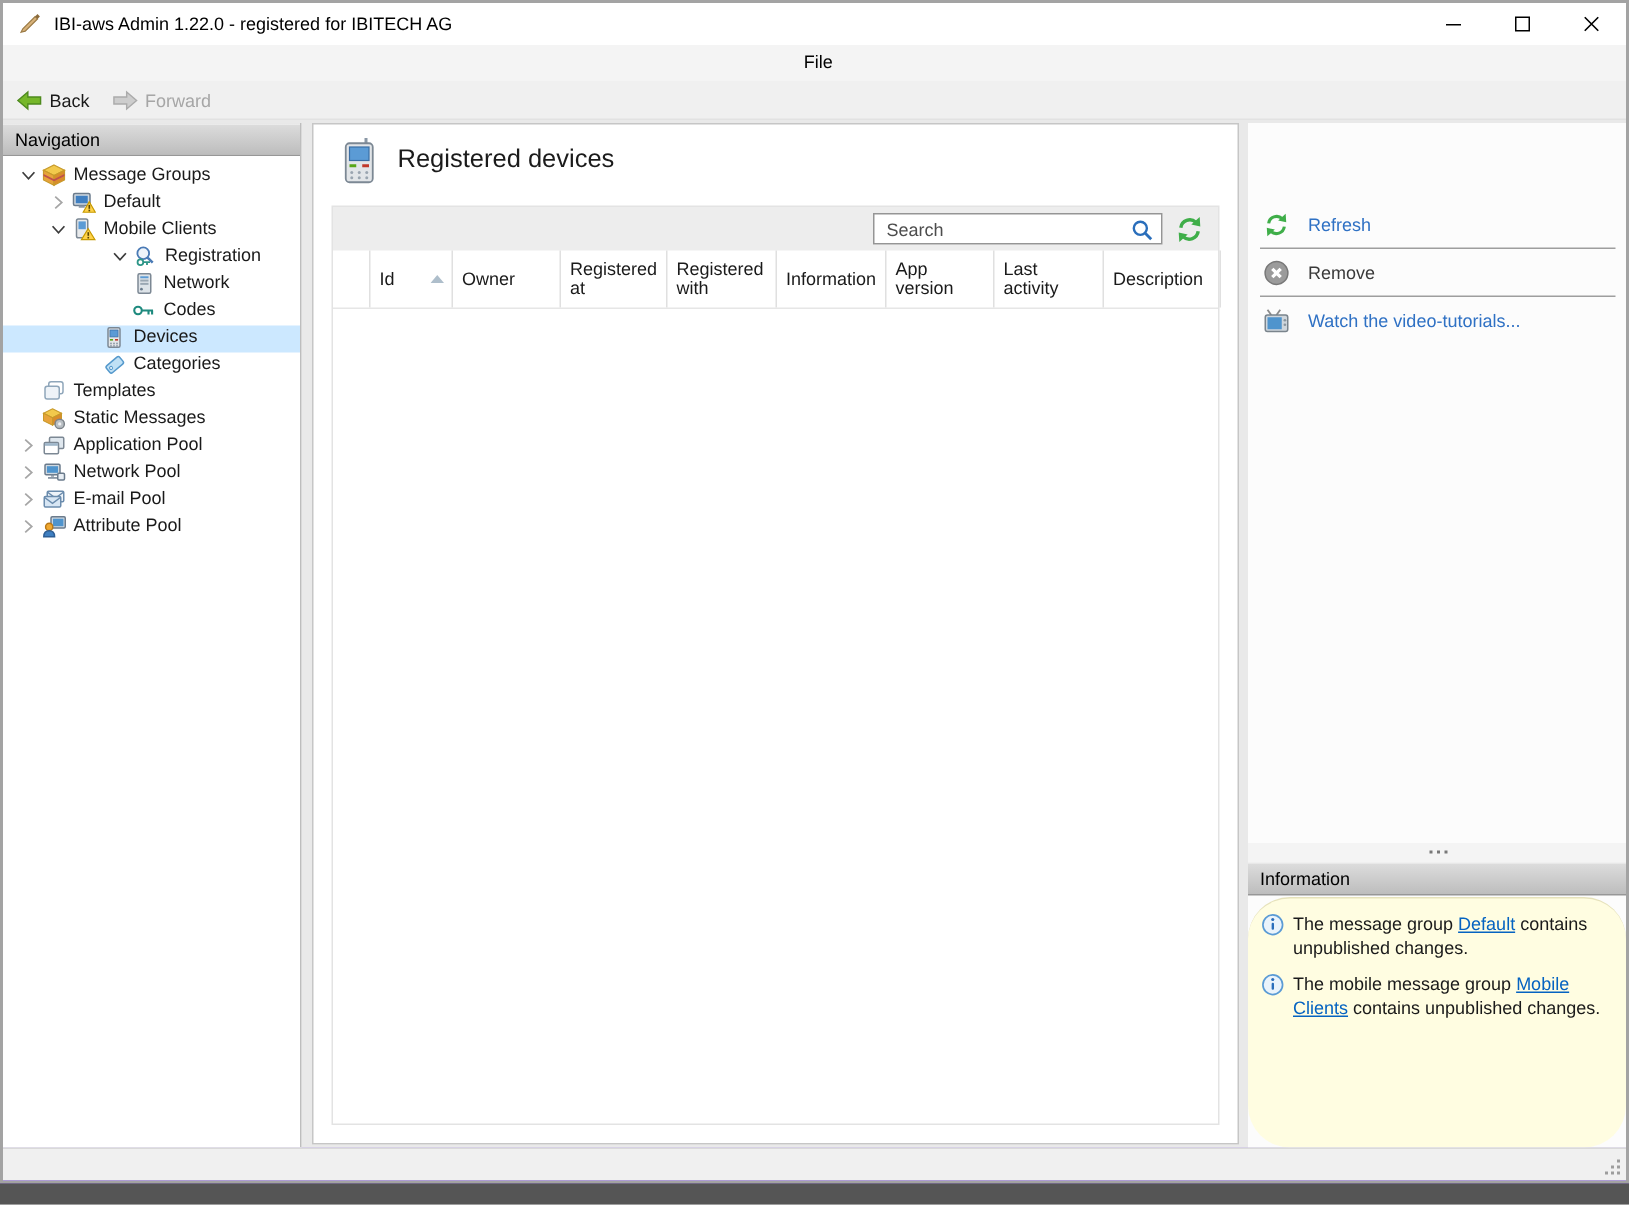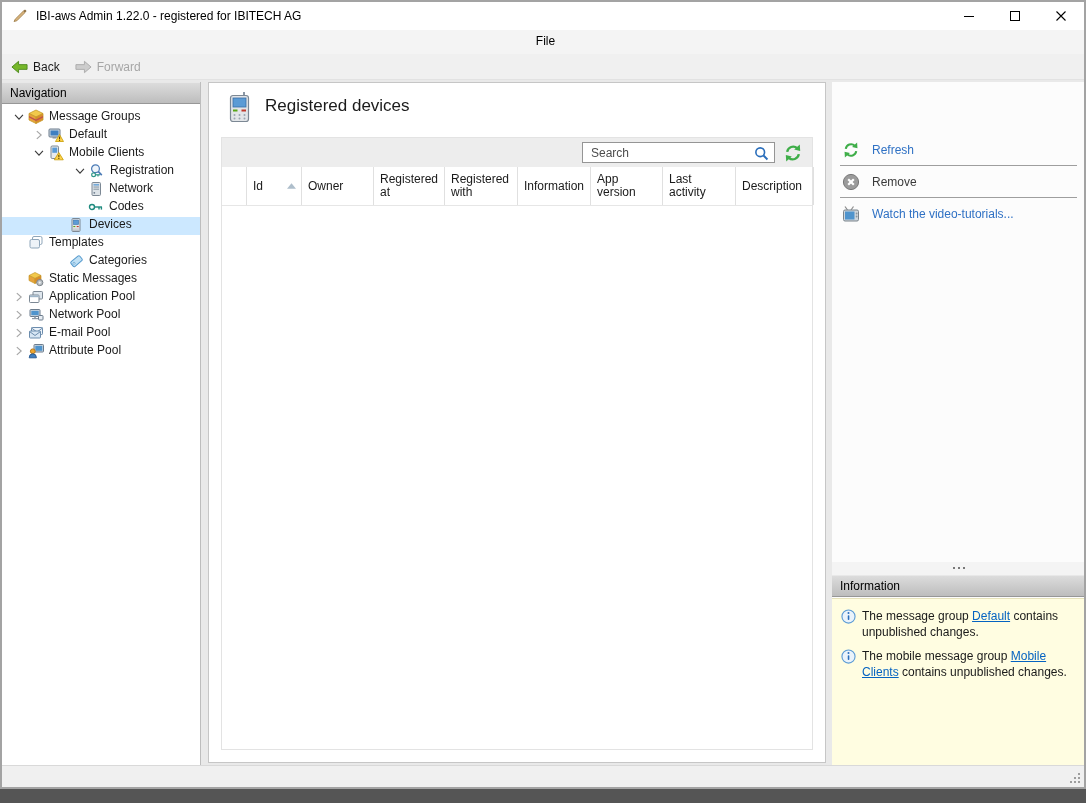--- a/index.html
+++ b/index.html
@@ -71,21 +71,21 @@
   
   .right-panel{position:absolute;left:830px;top:2px;right:0;bottom:0;background:#fcfcfc;}
   .actions-body{position:absolute;left:0;right:0;top:22px;height:458px;background:#fcfcfc;padding-top:7px;margin-top:24px;}
   .action-row{display:flex;align-items:center;height:29px;padding-left:10px;gap:12px;}
   .action-row .a-label{color:#2f71c4;}
   .action-row.plain .a-label{color:#3a3a3a;}
   .action-divider{height:1px;background:#9e9e9e;margin:1px 7px 1px 8px;}
   .vsplitter{position:absolute;left:0;right:0;top:480px;height:13px;background:#f4f4f4;}
   .vsplitter .dots{position:absolute;left:50%;top:5px;width:2px;height:2px;background:#787878;box-shadow:-5px 0 0 #787878,5px 0 0 #787878;}
   .info-header{position:absolute;left:0;right:0;top:493px;}
-  .info-content{position:absolute;left:0;right:0;top:516px;bottom:0;background:#fffde1;border-top:1px solid #e6e2bb;padding:9px 4px 0 9px;}
+  .info-content{position:absolute;left:0;right:0;top:516px;bottom:0;background:#fffde1;border-top:1px solid #e6e2bb;padding:9px 4px 0 9px;border-radius:28px;}
   .info-row{display:flex;align-items:flex-start;margin-bottom:8px;}
   .info-row .icon{flex:none;margin:1px 6px 0 0;}
   .info-text{width:205px;line-height:16px;color:#1a1a1a;}
   .info-link{color:#0563c1;text-decoration:underline;cursor:pointer;}
 
   
   .statusbar{position:absolute;left:0;right:0;bottom:0;height:22px;background:#f0f0f0;border-top:1px solid #d9d9d9;}
   .grip{position:absolute;right:4px;bottom:4px;width:2px;height:2px;background:#9d9d9d;
     box-shadow:0 -4px 0 #9d9d9d,0 -8px 0 #9d9d9d,-4px 0 0 #9d9d9d,-4px -4px 0 #9d9d9d,-8px 0 0 #9d9d9d;}
 </style>
@@ -260,41 +260,41 @@
                 <circle cx="6" cy="12" r="0.6" fill="#8a97a5"></circle>
                 <circle cx="8" cy="12" r="0.6" fill="#8a97a5"></circle>
                 <circle cx="10" cy="12" r="0.6" fill="#8a97a5"></circle>
                 <circle cx="6" cy="13.6" r="0.6" fill="#8a97a5"></circle>
                 <circle cx="8" cy="13.6" r="0.6" fill="#8a97a5"></circle>
                 <circle cx="10" cy="13.6" r="0.6" fill="#8a97a5"></circle>
               </svg>
             </span>
             <span class="tlabel">Devices</span>
           </div>
-          <div class="tree-row" style="padding-left: 9px;">
-            <span class="chev"></span>
-            <span class="icon ticon">
-              <svg width="16" height="16" viewBox="0 0 16 16">
-                <rect x="4.5" y="1.5" width="9.5" height="8" rx="1.5" fill="#fff" stroke="#8fa6ba"></rect>
-                <rect x="2" y="4.5" width="9.5" height="8.5" rx="1.5" fill="#eef3f8" stroke="#8fa6ba"></rect>
-              </svg>
-            </span>
-            <span class="tlabel">Templates</span>
-          </div>
           <div class="tree-row" style="padding-left: 49px;">
             <span class="chev"></span>
             <span class="icon ticon">
               <svg width="16" height="16" viewBox="0 0 16 16">
                 <g transform="rotate(-40 8 8)">
                   <rect x="2.5" y="5.5" width="11.5" height="6" rx="1.4" fill="#bfe0f5" stroke="#5599cc"></rect>
                   <circle cx="5" cy="8.5" r="1" fill="#fff" stroke="#5599cc" stroke-width="0.7"></circle>
                 </g>
               </svg>
             </span>
             <span class="tlabel">Categories</span>
+          </div>
+          <div class="tree-row" style="padding-left: 9px;">
+            <span class="chev"></span>
+            <span class="icon ticon">
+              <svg width="16" height="16" viewBox="0 0 16 16">
+                <rect x="4.5" y="1.5" width="9.5" height="8" rx="1.5" fill="#fff" stroke="#8fa6ba"></rect>
+                <rect x="2" y="4.5" width="9.5" height="8.5" rx="1.5" fill="#eef3f8" stroke="#8fa6ba"></rect>
+              </svg>
+            </span>
+            <span class="tlabel">Templates</span>
           </div>
           <div class="tree-row" style="padding-left: 9px;">
             <span class="chev"></span>
             <span class="icon ticon">
               <svg width="16" height="16" viewBox="0 0 16 16">
                 <polygon points="7,1.5 13,4.5 7,7.5 1,4.5" fill="#f2c94c" stroke="#c79a2a" stroke-width="0.7"></polygon>
                 <polygon points="1,4.5 7,7.5 7,12.5 1,9.5" fill="#e7a33b" stroke="#c79a2a" stroke-width="0.7"></polygon>
                 <polygon points="13,4.5 7,7.5 7,12.5 13,9.5" fill="#d98c2b" stroke="#c79a2a" stroke-width="0.7"></polygon>
                 <circle cx="11.8" cy="11.6" r="3.1" fill="#b9bfc4" stroke="#7d848a"></circle>
                 <circle cx="11.8" cy="11.6" r="1.1" fill="#eef0f2"></circle>

